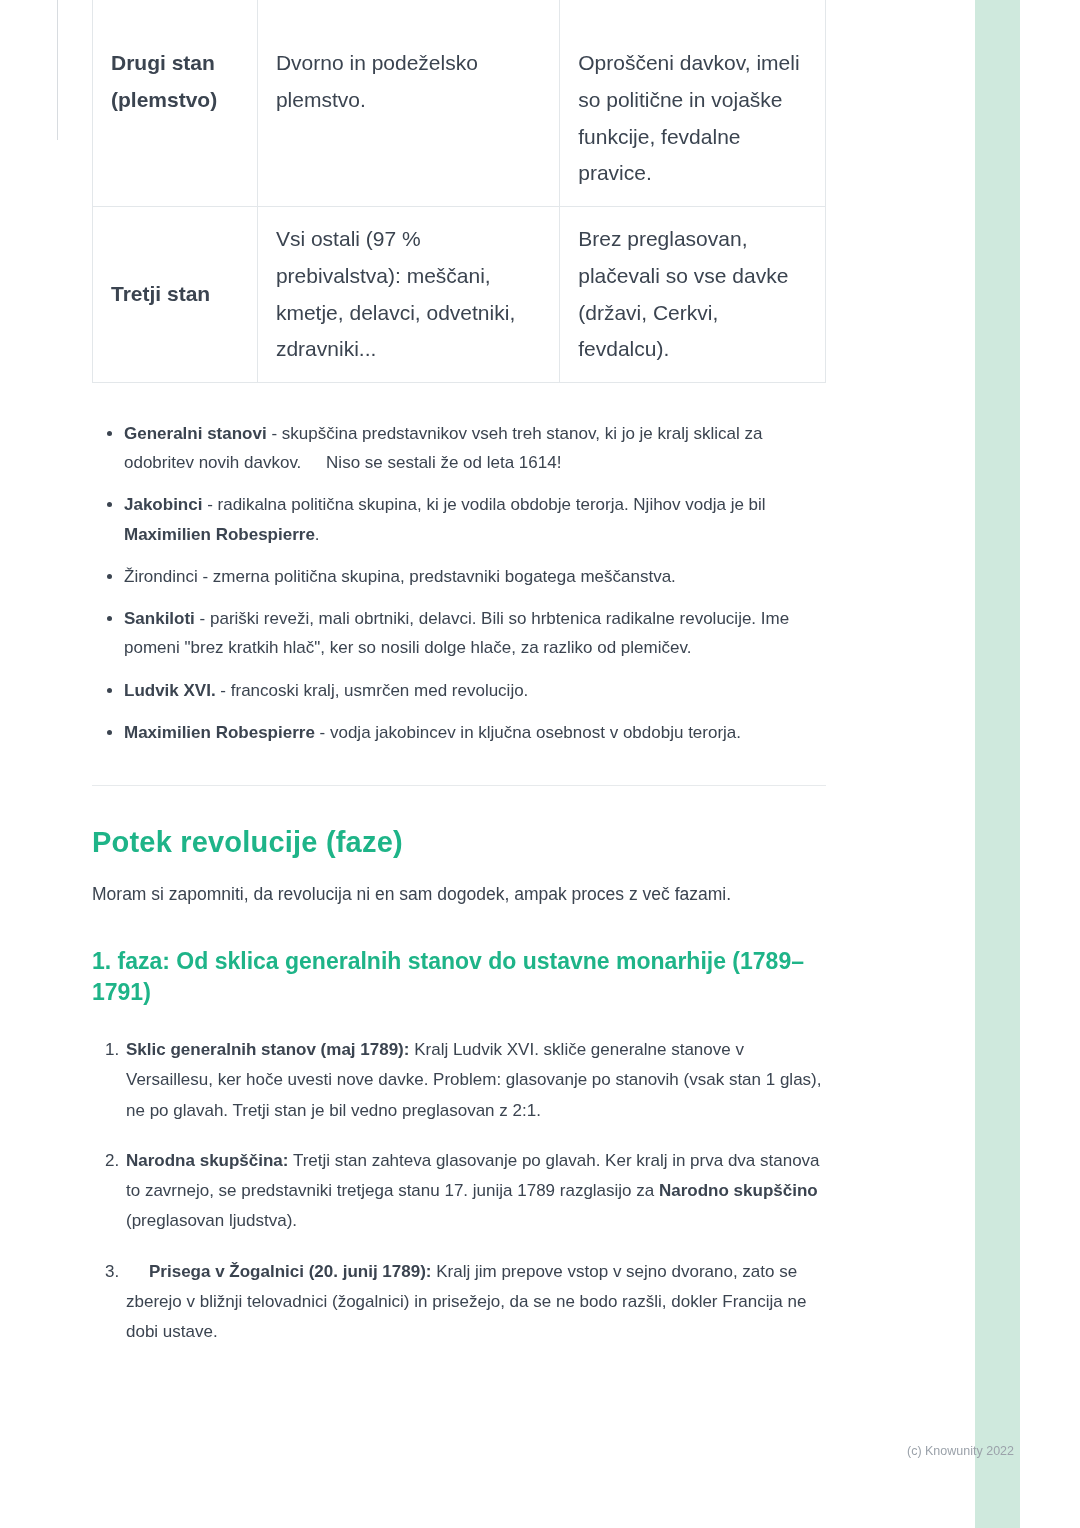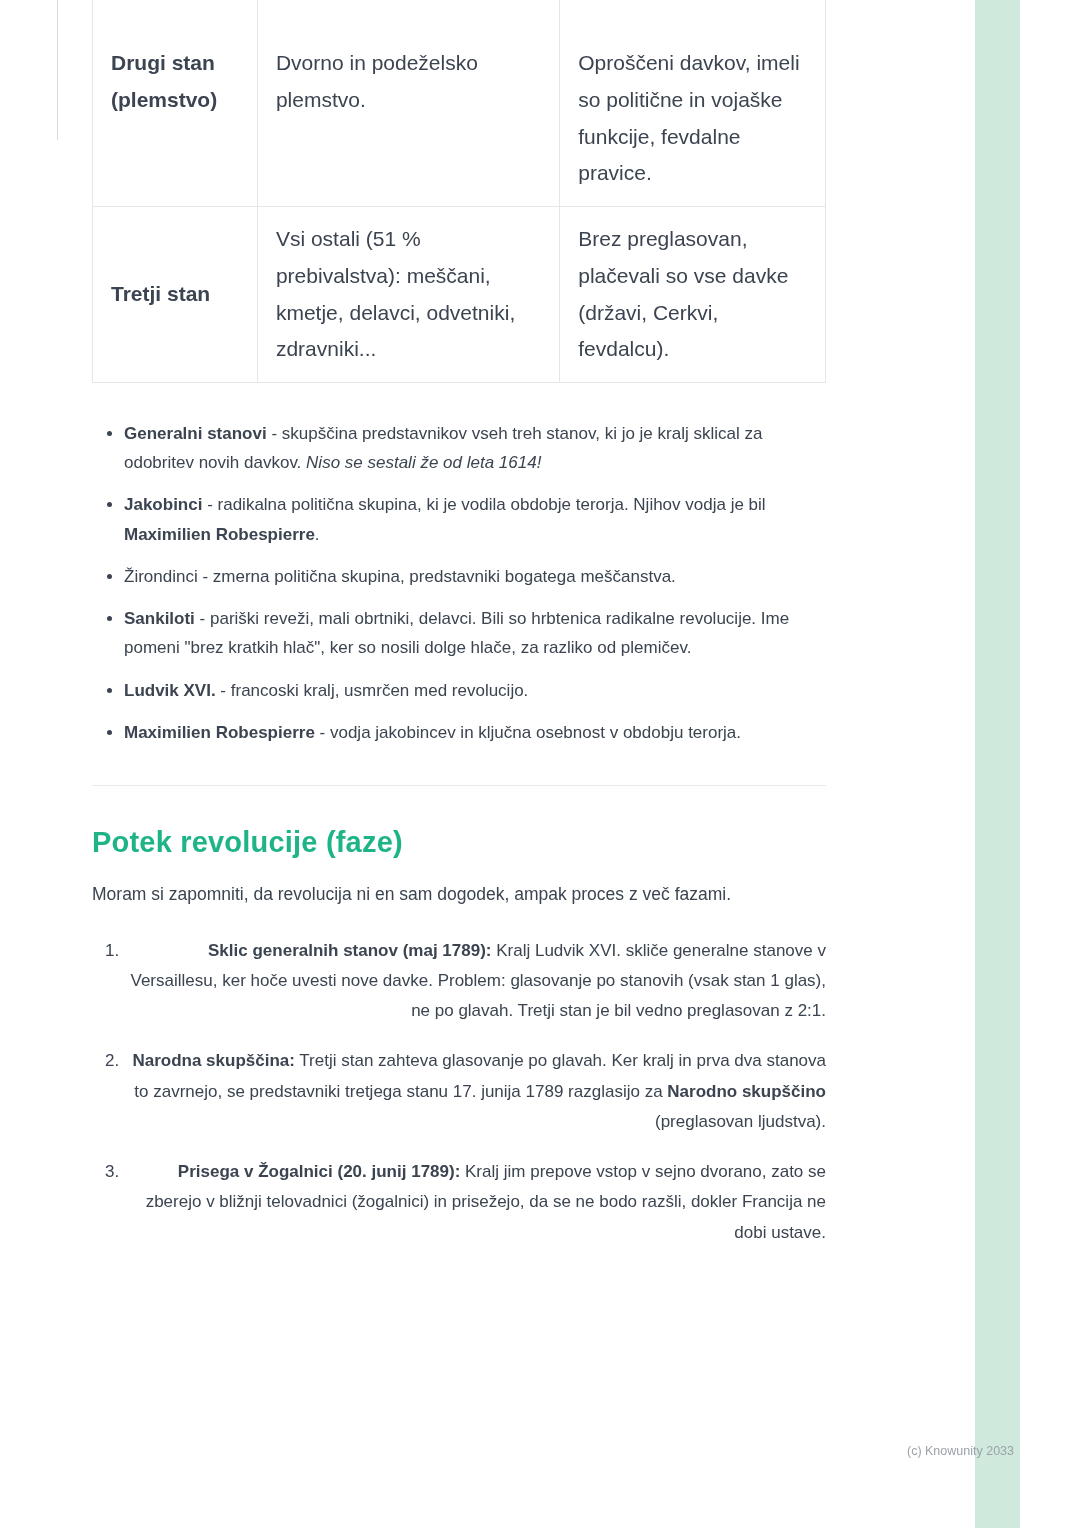--- a/index.html
+++ b/index.html
@@ -93,21 +93,20 @@
     font-size: 23px;
     font-weight: 700;
     line-height: 1.38;
     margin: 36px 0 0 0;
   }
   ol.steps {
     margin: 26px 0 0 0;
     padding-left: 32px;
     font-size: 17px;
     line-height: 1.78;
-    text-align: right;
   }
   ol.steps li { margin-bottom: 20px; padding-left: 2px; }
   
   .watermark {
     position: absolute;
     right: 66px;
     bottom: 70px;
     font-size: 12.5px;
     color: #9ba2aa;
   }
@@ -122,43 +121,44 @@
 
   <table class="estates-table">
     <tbody>
       <tr class="row-cut">
         <td class="col-estate">Drugi stan (plemstvo)</td>
         <td class="col-who">Dvorno in podeželsko plemstvo.</td>
         <td class="col-rights">Oproščeni davkov, imeli so politične in vojaške funkcije, fevdalne pravice.</td>
       </tr>
       <tr class="row-full">
         <td class="col-estate">Tretji stan</td>
-        <td class="col-who">Vsi ostali (51 % prebivalstva): meščani, kmetje, delavci, odvetniki, zdravniki...</td>
+        <td class="col-who">Vsi ostali (97 % prebivalstva): meščani, kmetje, delavci, odvetniki, zdravniki...</td>
         <td class="col-rights">Brez preglasovan, plačevali so vse davke (državi, Cerkvi, fevdalcu).</td>
       </tr>
     </tbody>
   </table>
 
   <ul class="defs">
-    <li><span style="font-weight: 700;">Generalni stanovi</span><span> - skupščina predstavnikov vseh treh stanov, ki jo je kralj sklical za odobritev novih davkov. </span><span style="font-style: italic;">Niso se sestali že od leta 1614!</span></li>
+    <li><span style="font-weight: 700;">Generalni stanovi</span><span> - skupščina predstavnikov vseh treh stanov, ki jo je kralj sklical za odobritev novih davkov. </span><span style=" margin-left: 20px;">Niso se sestali že od leta 1614!</span></li>
     <li><span style="font-weight: 700;">Jakobinci</span><span> - radikalna politična skupina, ki je vodila obdobje terorja. Njihov vodja je bil </span><span style="font-weight: 700;">Maximilien Robespierre</span><span>.</span></li>
     <li><span style="font-weight: 400;">Žirondinci</span><span> - zmerna politična skupina, predstavniki bogatega meščanstva.</span></li>
     <li><span style="font-weight: 700;">Sankiloti</span><span> - pariški reveži, mali obrtniki, delavci. Bili so hrbtenica radikalne revolucije. Ime pomeni "brez kratkih hlač", ker so nosili dolge hlače, za razliko od plemičev.</span></li>
     <li><span style="font-weight: 700;">Ludvik XVI.</span><span> - francoski kralj, usmrčen med revolucijo.</span></li>
     <li><span style="font-weight: 700;">Maximilien Robespierre</span><span> - vodja jakobincev in ključna osebnost v obdobju terorja.</span></li>
   </ul>
 
   <hr class="section-divider">
 
   <h1 class="section-title">Potek revolucije (faze)</h1>
 
   <p class="intro">Moram si zapomniti, da revolucija ni en sam dogodek, ampak proces z več fazami.</p>
 
+  <h2 class="phase-title">1. faza: Od sklica generalnih stanov do ustavne monarhije (1789–1791)</h2>
 
   <ol class="steps">
     <li><span style="font-weight: 700;">Sklic generalnih stanov (maj 1789):</span><span> Kralj Ludvik XVI. skliče generalne stanove v Versaillesu, ker hoče uvesti nove davke. Problem: glasovanje po stanovih (vsak stan 1 glas), ne po glavah. Tretji stan je bil vedno preglasovan z 2:1.</span></li>
     <li><span style="font-weight: 700;">Narodna skupščina:</span><span> Tretji stan zahteva glasovanje po glavah. Ker kralj in prva dva stanova to zavrnejo, se predstavniki tretjega stanu 17. junija 1789 razglasijo za </span><span style="font-weight: 700;">Narodno skupščino</span><span> (preglasovan ljudstva).</span></li>
     <li><span style="font-weight: 700; margin-left: 23px;">Prisega v Žogalnici (20. junij 1789):</span><span> Kralj jim prepove vstop v sejno dvorano, zato se zberejo v bližnji telovadnici (žogalnici) in prisežejo, da se ne bodo razšli, dokler Francija ne dobi ustave.</span></li>
   </ol>
 
 </div>
 
-<div class="watermark">(c) Knowunity 2033</div>
+<div class="watermark">(c) Knowunity 2022</div>
 
 </body></html>

